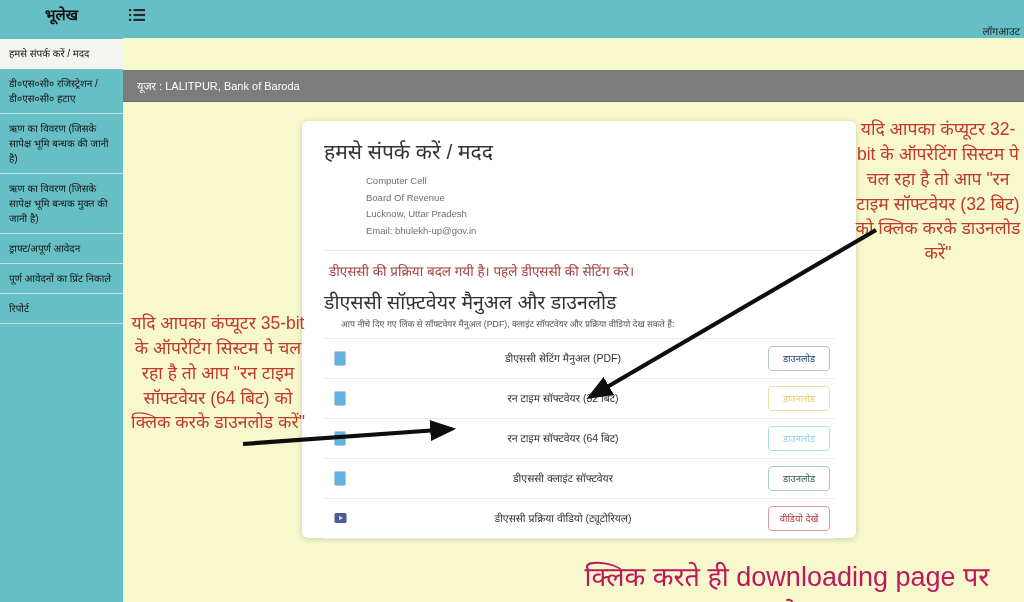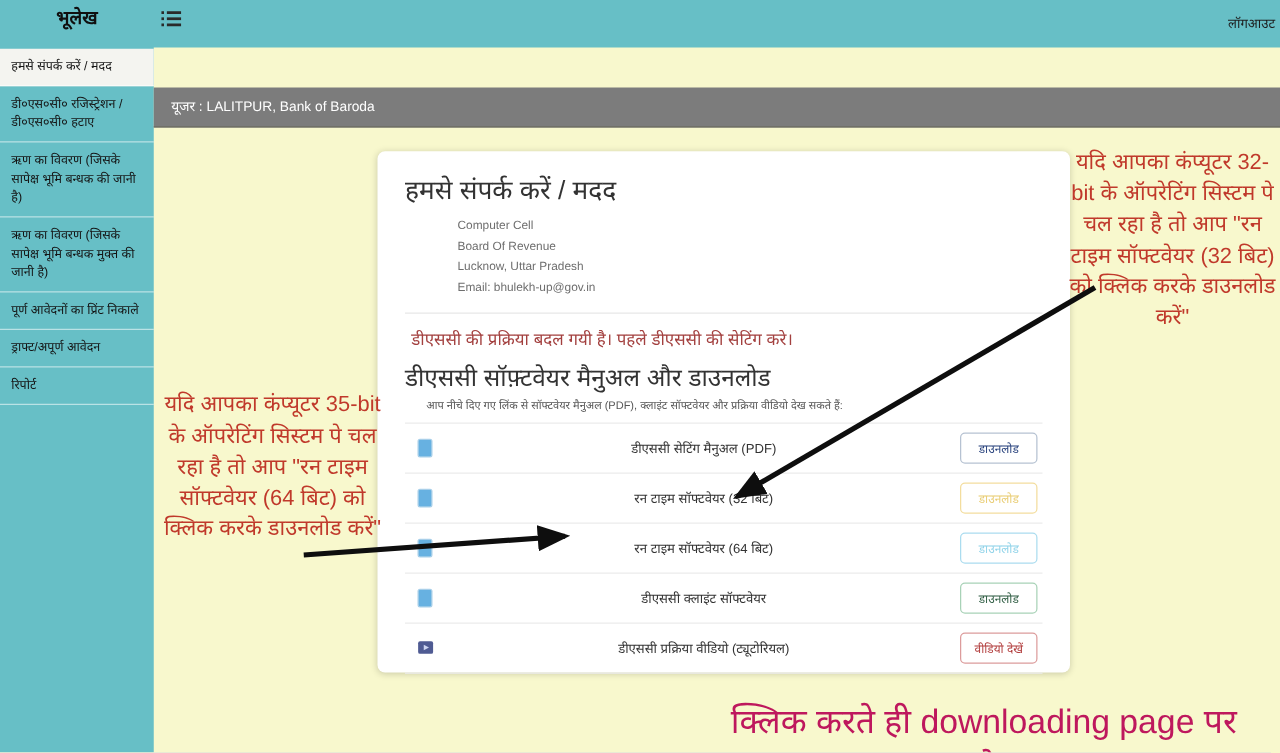--- a/index.html
+++ b/index.html
@@ -5,21 +5,21 @@
   html,body { margin:0; padding:0; background:#ddd; }
   #screen {
     position:relative; width:1024px; height:602px; overflow:hidden;
     font-family:"Liberation Sans", sans-serif; background:var(--yellow,#f8f8cd);
   }
   
   .header { position:absolute; left:0; top:0; width:1024px; height:38px; background:var(--teal,#67bfc6); z-index:3; }
   .brand { position:absolute; left:0; top:0; width:123px; height:30px; line-height:30px; text-align:center;
            font-size:15px; font-weight:bold; color:#101010; }
   .menu-icon { position:absolute; left:129px; top:8px; width:16px; height:14px; cursor:pointer; }
-  .logout { position:absolute; right:2px; top:0; height:30px; line-height:30px; font-size:10.5px; color:#1d1d1d; cursor:pointer; padding:4px 2px; }
+  .logout { position:absolute; right:2px; top:0; height:30px; line-height:30px; font-size:10.5px; color:#1d1d1d; cursor:pointer; padding:16px 2px; }
   
   .sidebar { position:absolute; left:0; top:30px; width:123px; height:572px; background:var(--teal,#67bfc6); z-index:2; padding-top:9px; box-sizing:border-box; }
   .side-item { padding:7px 9px; font-size:10px; line-height:1.5; color:#141414; border-bottom:1px solid rgba(255,255,255,0.55); cursor:pointer; }
   .side-item.active { background:#f4f4f0; }
   
   .userbar { position:absolute; left:123px; top:30px; width:979px; height:32px; background:var(--graybar,#7c7c7c);
              color:#fff; font-size:11px; line-height:32px; padding-left:14px; box-sizing:border-box; z-index:2;
              border-bottom:1px solid #6c6c60;margin-top:40px; }
   
   .content { position:absolute; left:123px; top:62px; width:901px; height:540px; background:var(--yellow,#f8f8cd); z-index:1; }
@@ -72,22 +72,22 @@
       </g>
     </svg>
     <div class="logout">लॉगआउट</div>
   </div>
 
   <div class="sidebar" id="sidebar-list">
       <div class="side-item active">हमसे संपर्क करें / मदद</div>
       <div class="side-item">डी०एस०सी० रजिस्ट्रेशन / डी०एस०सी० हटाए</div>
       <div class="side-item">ऋण का विवरण (जिसके सापेक्ष भूमि बन्धक की जानी है)</div>
       <div class="side-item">ऋण का विवरण (जिसके सापेक्ष भूमि बन्धक मुक्त की जानी है)</div>
+      <div class="side-item">ड्राफ्ट/अपूर्ण आवेदन</div>
       <div class="side-item">पूर्ण आवेदनों का प्रिंट निकाले</div>
-      <div class="side-item">ड्राफ्ट/अपूर्ण आवेदन</div>
       <div class="side-item">रिपोर्ट</div>
     </div>
 
   <div class="userbar">यूजर : LALITPUR, Bank of Baroda</div>
 
   <div class="content"></div>
 
   <div class="card">
     <div class="card-title">हमसे संपर्क करें / मदद</div>
     <div class="address" id="address-block">

